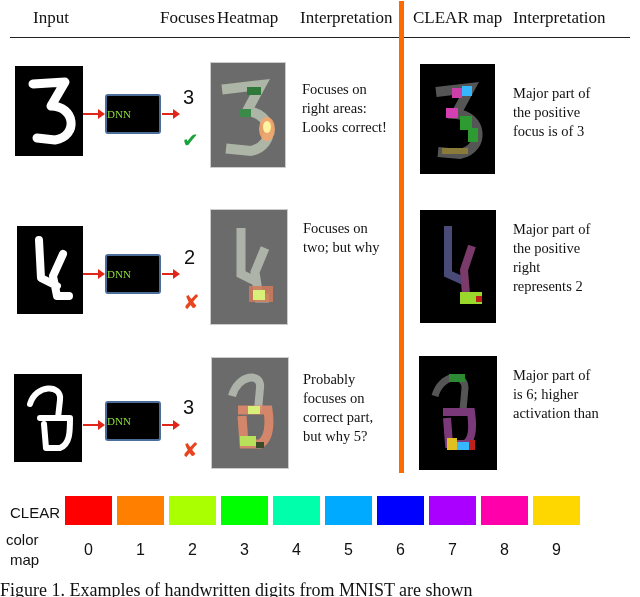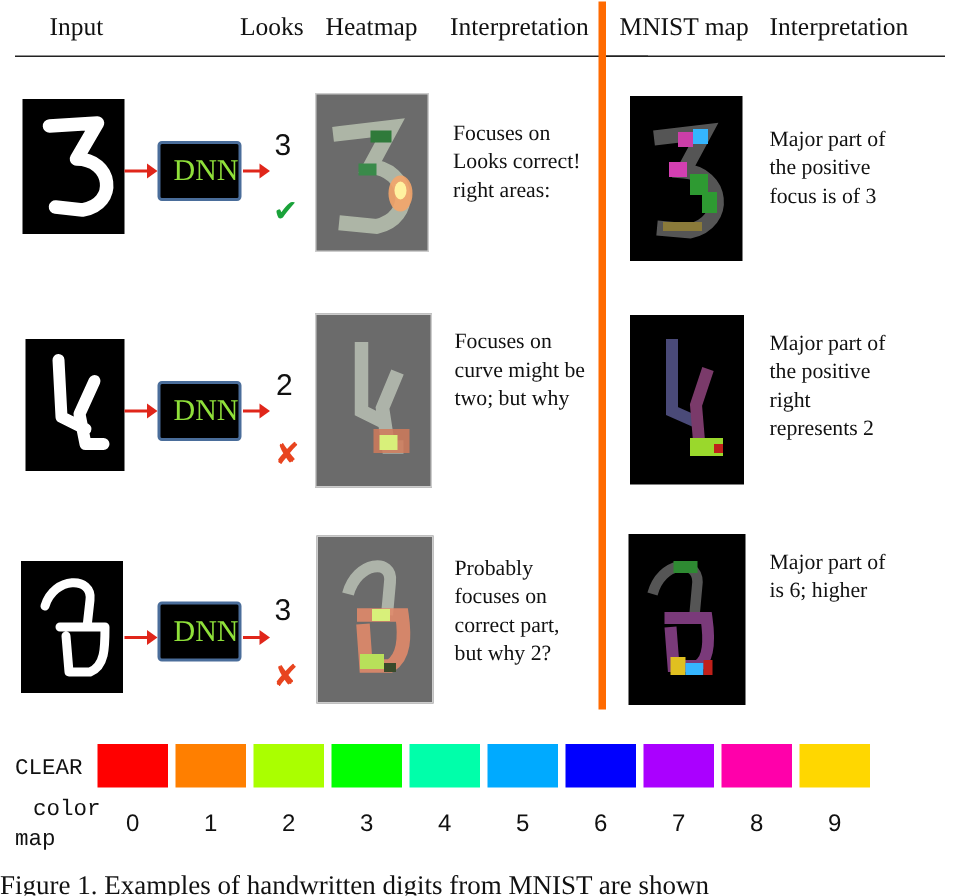--- a/index.html
+++ b/index.html
@@ -4,41 +4,41 @@
 <style>
   html,body{margin:0;padding:0;background:#fff;}
   body{width:640px;height:597px;position:relative;overflow:hidden;font-family:"Liberation Serif","DejaVu Serif",serif;color:#111;}
   .abs{position:absolute;}
   .hdr{font-size:17px;top:8px;white-space:nowrap;}
   .hrule{left:10px;top:37px;width:422px;height:1px;background:#222;}
   .hrule2{left:402px;top:37px;width:228px;height:1px;background:#222;}
   .vline{left:399px;top:1px;width:5px;height:472px;background:#ff6a00;}
   .digit{background:#000;}
   .digit svg, .heat svg, .clear svg{display:block;width:100%;height:100%;}
-  .dnn{width:56px;height:40px;background:#000;border:2px solid #4a6d9a;border-radius:3px;box-sizing:border-box;color:#8fe03a;font-size:20px;display:flex;align-items:center;justify-content:flex-end;}
+  .dnn{width:56px;height:40px;background:#000;border:2px solid #4a6d9a;border-radius:3px;box-sizing:border-box;color:#8fe03a;font-size:11px;display:flex;align-items:center;justify-content:flex-start;}
   .arrow{height:2px;background:#e0261a;}
   .arrow:after{content:"";position:absolute;right:-4px;top:-4px;border-left:7px solid #e0261a;border-top:5px solid transparent;border-bottom:5px solid transparent;}
   .outnum{font-family:"Liberation Sans","DejaVu Sans",sans-serif;font-size:20px;}
   .mark{font-family:"DejaVu Sans",sans-serif;font-size:20px;font-weight:bold;}
   .heat{background:#6b6b6b;border:1px solid #ccc;}
   .clear{background:#000;}
   .interp{font-size:14.5px;line-height:19px;}
-  .legend-lbl{font-family:Liberation Mono, monospace;font-size:15px;line-height:20px;}
+  .legend-lbl{font-family:Liberation Sans, sans-serif;font-size:15px;line-height:20px;}
   .sw{width:47px;height:29px;top:496px;}
   .tick{font-family:"Liberation Sans","DejaVu Sans",sans-serif;font-size:16px;top:541px;width:47px;text-align:center;}
   .caption{font-size:18px;left:0;top:580px;white-space:nowrap;}
 </style>
 </head>
 <body>
 
 <div class="abs hdr" style="left:33px">Input</div>
-<div class="abs hdr" style="left:160px">Looks</div>
+<div class="abs hdr" style="left:160px">Focuses</div>
 <div class="abs hdr" style="left:217px">Heatmap</div>
 <div class="abs hdr" style="left:300px">Interpretation</div>
-<div class="abs hdr" style="left:413px">MNIST map</div>
+<div class="abs hdr" style="left:413px">CLEAR map</div>
 <div class="abs hdr" style="left:513px">Interpretation</div>
 <div class="abs hrule"></div>
 <div class="abs hrule2"></div>
 <div class="abs vline"></div>
 
 <div class="abs digit" style="left:15px;top:66px;width:68px;height:90px">
   <svg viewBox="0 0 68 90">
     <path d="M18 18 L50 16 L36 40 C60 40 64 70 40 74 L22 72" stroke="#fff" stroke-width="9" fill="none" stroke-linecap="round" stroke-linejoin="round"></path>
   </svg>
 </div>
@@ -53,22 +53,22 @@
   <svg viewBox="0 0 74 104">
     <path d="M16 26 L50 22 L36 48 C62 50 66 82 40 88 L20 86" stroke="#b8c2b0" stroke-width="10" fill="none" stroke-linecap="square" opacity="0.85"></path>
     <rect x="36" y="24" width="14" height="8" fill="#2f7a3a"></rect>
     <rect x="28" y="46" width="12" height="8" fill="#3a8a4a"></rect>
     <ellipse cx="56" cy="66" rx="8" ry="12" fill="#f4a56a" opacity="0.9"></ellipse>
     <ellipse cx="56" cy="64" rx="4" ry="6" fill="#fff2a0"></ellipse>
   </svg>
 </div>
 <div class="abs interp" style="left:302px;top:80px">
   <div>Focuses on</div>
+  <div>right areas:</div>
   <div>Looks correct!</div>
-  <div>right areas:</div>
 </div>
 <div class="abs clear" style="left:420px;top:64px;width:75px;height:110px">
   <svg viewBox="0 0 75 110">
     <path d="M16 28 L50 24 L36 50 C62 52 66 84 40 90 L18 88" stroke="#555" stroke-width="10" fill="none"></path>
     <rect x="32" y="24" width="10" height="10" fill="#cc3ea8"></rect>
     <rect x="42" y="22" width="10" height="10" fill="#35b6ff"></rect>
     <rect x="26" y="44" width="12" height="10" fill="#d43fb2"></rect>
     <rect x="40" y="52" width="12" height="14" fill="#2e9a32"></rect>
     <rect x="48" y="64" width="10" height="14" fill="#2e9a32"></rect>
     <rect x="22" y="84" width="26" height="6" fill="#8a7a3a"></rect>
@@ -94,21 +94,20 @@
 <div class="abs mark" style="left:183px;top:290px;color:#e8441f">✘</div>
 <div class="abs heat" style="left:210px;top:209px;width:76px;height:114px">
   <svg viewBox="0 0 76 114">
     <path d="M30 18 L30 64 L46 72 M54 38 L44 62 L48 88 L58 88" stroke="#b8bfb4" stroke-width="9" fill="none" opacity="0.85"></path>
     <rect x="38" y="76" width="24" height="16" fill="#d07a5a" opacity="0.85"></rect>
     <rect x="42" y="80" width="12" height="10" fill="#d8f07a"></rect>
   </svg>
 </div>
 <div class="abs interp" style="left:303px;top:219px">
   <div>Focuses on</div>
-  <div>curve might be</div>
   <div>two; but why</div>
 </div>
 <div class="abs clear" style="left:420px;top:210px;width:76px;height:113px">
   <svg viewBox="0 0 76 113">
     <path d="M28 16 L28 64 L46 72" stroke="#4a4a78" stroke-width="8" fill="none"></path>
     <path d="M52 36 L44 60 L46 84" stroke="#7a3a6a" stroke-width="8" fill="none"></path>
     <rect x="40" y="82" width="22" height="12" fill="#9ad82c"></rect>
     <rect x="56" y="86" width="6" height="6" fill="#c0201a"></rect>
   </svg>
 </div>
@@ -137,39 +136,40 @@
     <path d="M26 52 L56 52 C58 66 58 80 48 86 L32 86 L30 58" stroke="#e08a6a" stroke-width="9" fill="none" opacity="0.9"></path>
     <rect x="36" y="48" width="12" height="8" fill="#d8f07a"></rect>
     <rect x="28" y="78" width="16" height="10" fill="#b8e05a"></rect>
     <rect x="44" y="84" width="8" height="6" fill="#3a4a2a"></rect>
   </svg>
 </div>
 <div class="abs interp" style="left:303px;top:370px">
   <div>Probably</div>
   <div>focuses on</div>
   <div>correct part,</div>
-  <div>but why 2?</div>
+  <div>but why 5?</div>
 </div>
 <div class="abs clear" style="left:419px;top:356px;width:78px;height:114px">
   <svg viewBox="0 0 78 114">
     <path d="M16 40 C22 18 46 16 46 32 L44 54" stroke="#555" stroke-width="7" fill="none"></path>
     <rect x="30" y="18" width="16" height="8" fill="#2e8a32"></rect>
     <path d="M24 56 L52 56 C54 70 54 84 46 88 L30 88 L28 62" stroke="#7a3a7a" stroke-width="8" fill="none"></path>
     <rect x="28" y="82" width="10" height="12" fill="#e0c020"></rect>
     <rect x="38" y="86" width="12" height="8" fill="#35b6ff"></rect>
     <rect x="50" y="84" width="6" height="10" fill="#c0201a"></rect>
   </svg>
 </div>
 <div class="abs interp" style="left:513px;top:366px">
   <div>Major part of</div>
   <div>is 6; higher</div>
+  <div>activation than</div>
 </div>
 
 <div class="abs legend-lbl" style="left:10px;top:503px">CLEAR</div>
-<div class="abs legend-lbl" style="left:22px;top:530px">color</div>
+<div class="abs legend-lbl" style="left:6px;top:530px">color</div>
 <div class="abs legend-lbl" style="left:10px;top:550px">map</div>
 
 <div id="swatches">
     <div class="abs sw" title="#FF0000" style="left: 65px; background: rgb(255, 0, 0);"></div>
     <div class="abs tick" style="left: 65px;">0</div>
     <div class="abs sw" title="#FF7F00" style="left: 117px; background: rgb(255, 127, 0);"></div>
     <div class="abs tick" style="left: 117px;">1</div>
     <div class="abs sw" title="#AAFF00" style="left: 169px; background: rgb(170, 255, 0);"></div>
     <div class="abs tick" style="left: 169px;">2</div>
     <div class="abs sw" title="#00FF00" style="left: 221px; background: rgb(0, 255, 0);"></div>

